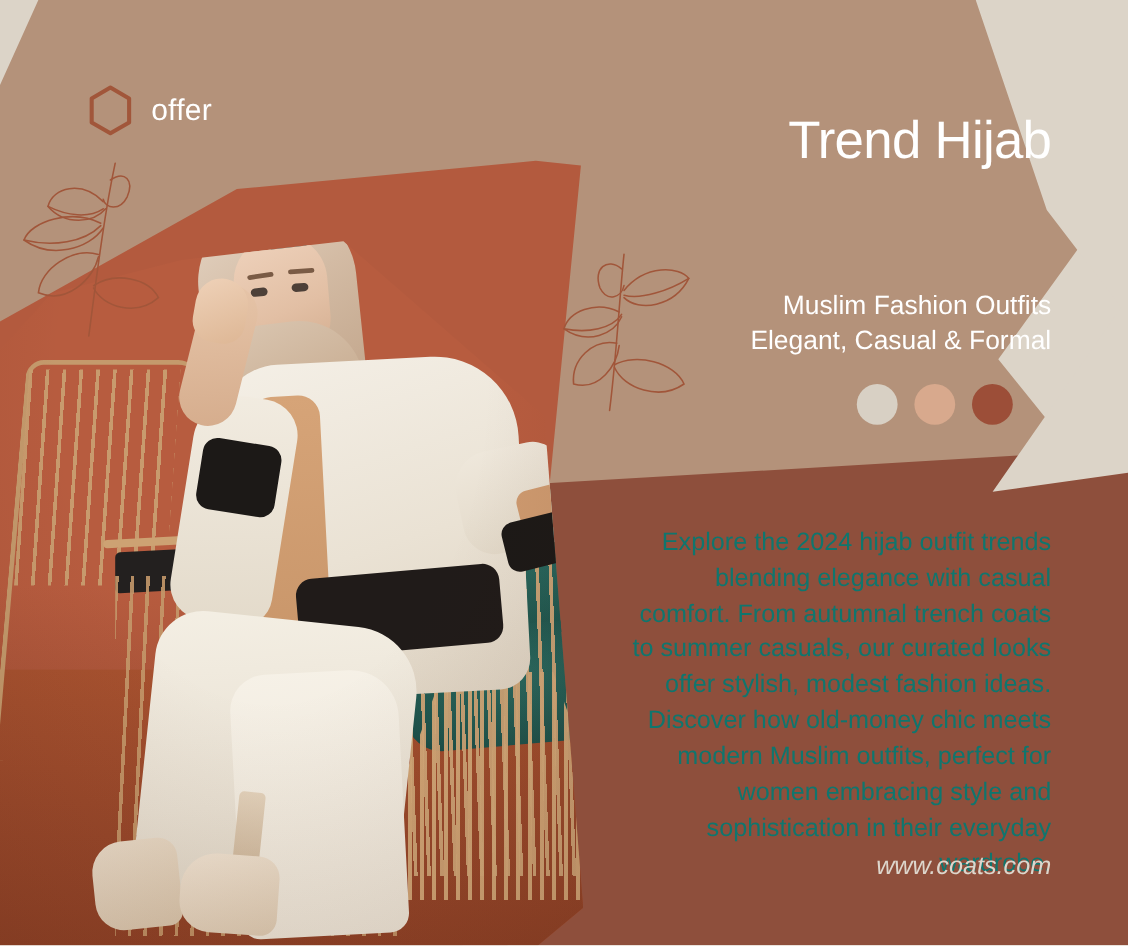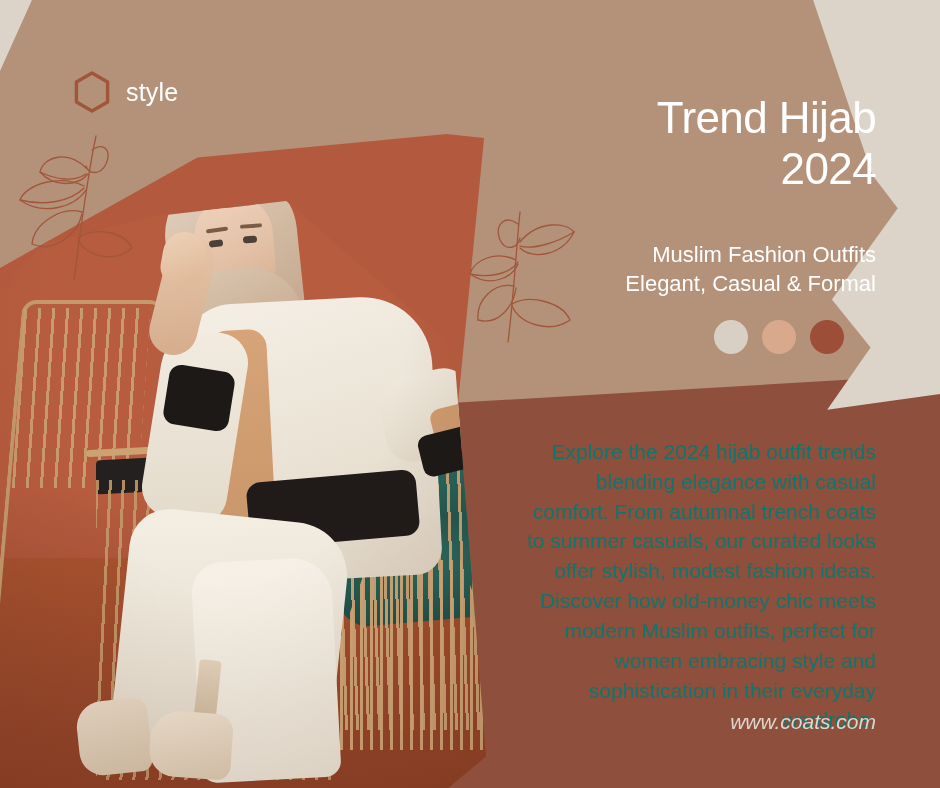--- a/index.html
+++ b/index.html
@@ -387,27 +387,26 @@
       <path d="M8 76 C 28 80, 48 76, 56 64"></path>
     </svg>
   </div>
 
   <div class="logo-row">
     <span class="logo-mark">
       <svg width="40" height="44" viewBox="0 0 40 44" fill="none" stroke="#A1563A" stroke-width="3.4" stroke-linejoin="round">
         <path d="M20 3 L35.6 12 L35.6 32 L20 41 L4.4 32 L4.4 12 Z"></path>
       </svg>
     </span>
-    <span class="logo-text">style</span>
+    <span class="logo-text">offer</span>
   </div>
 
   <div class="headline">
     <h1 class="h1">
       <span>Trend Hijab</span>
-      <span class="yr">2024</span>
     </h1>
   </div>
 
   <div class="subhead">
     <div>Muslim Fashion Outfits</div>
     <div>Elegant, Casual &amp; Formal</div>
   </div>
 
   <div class="swatches">
     <span class="swatch" style="background: rgb(216, 208, 196);"></span>

